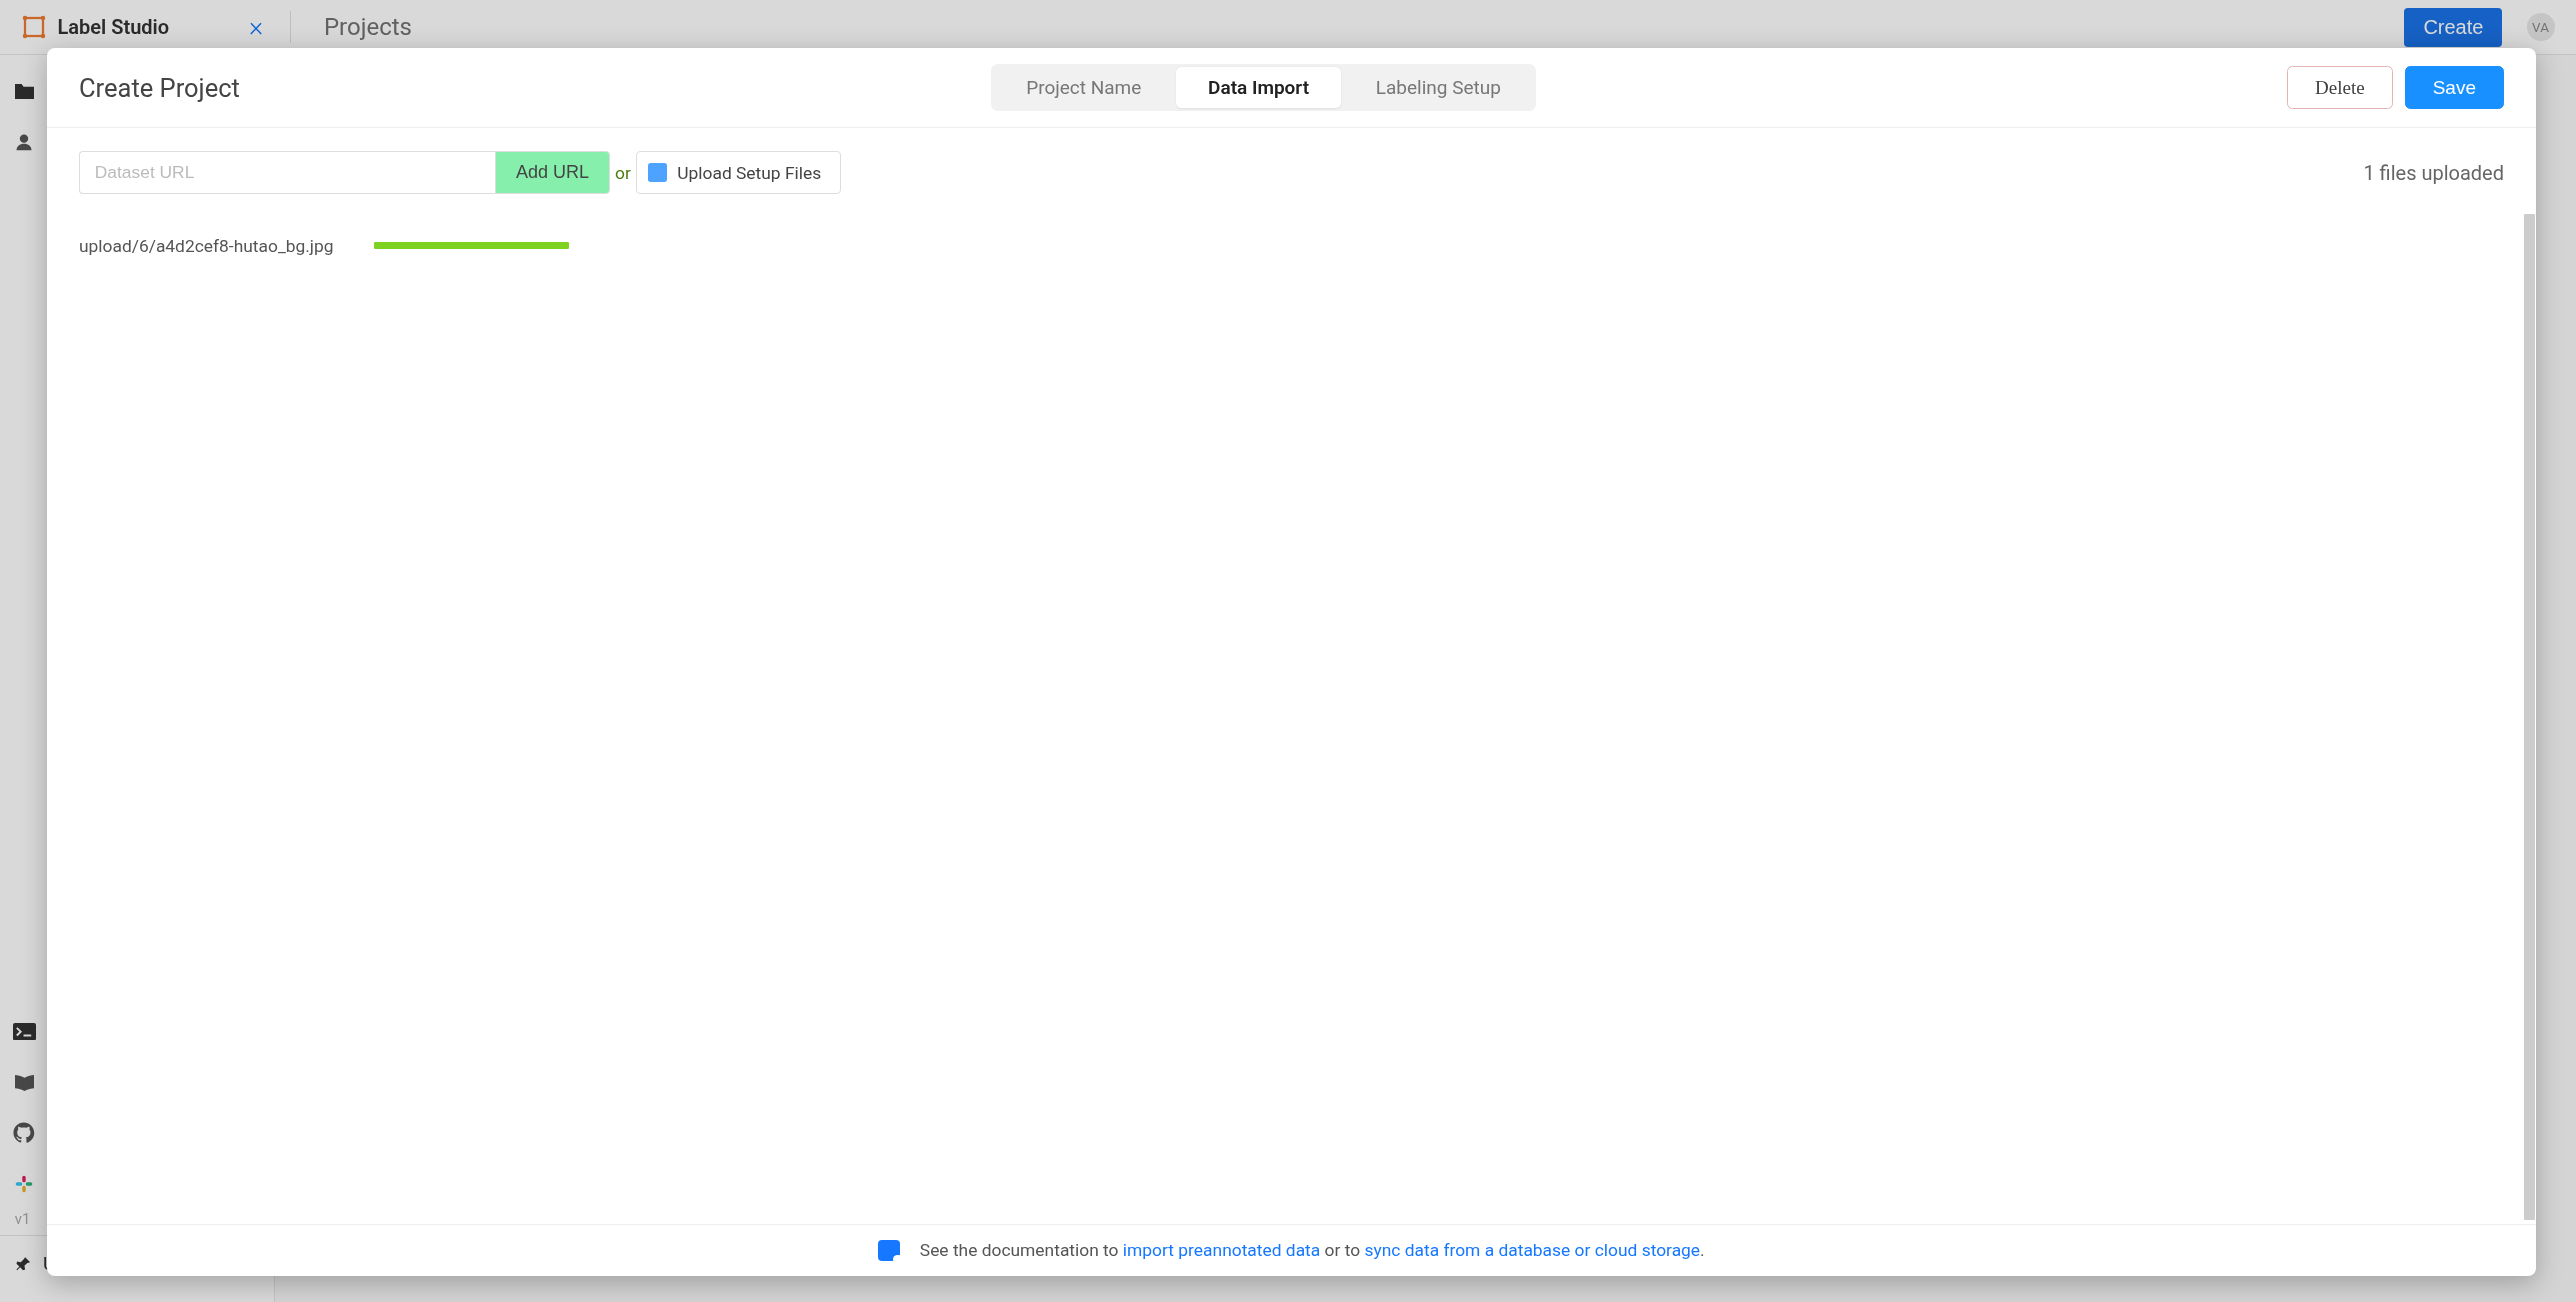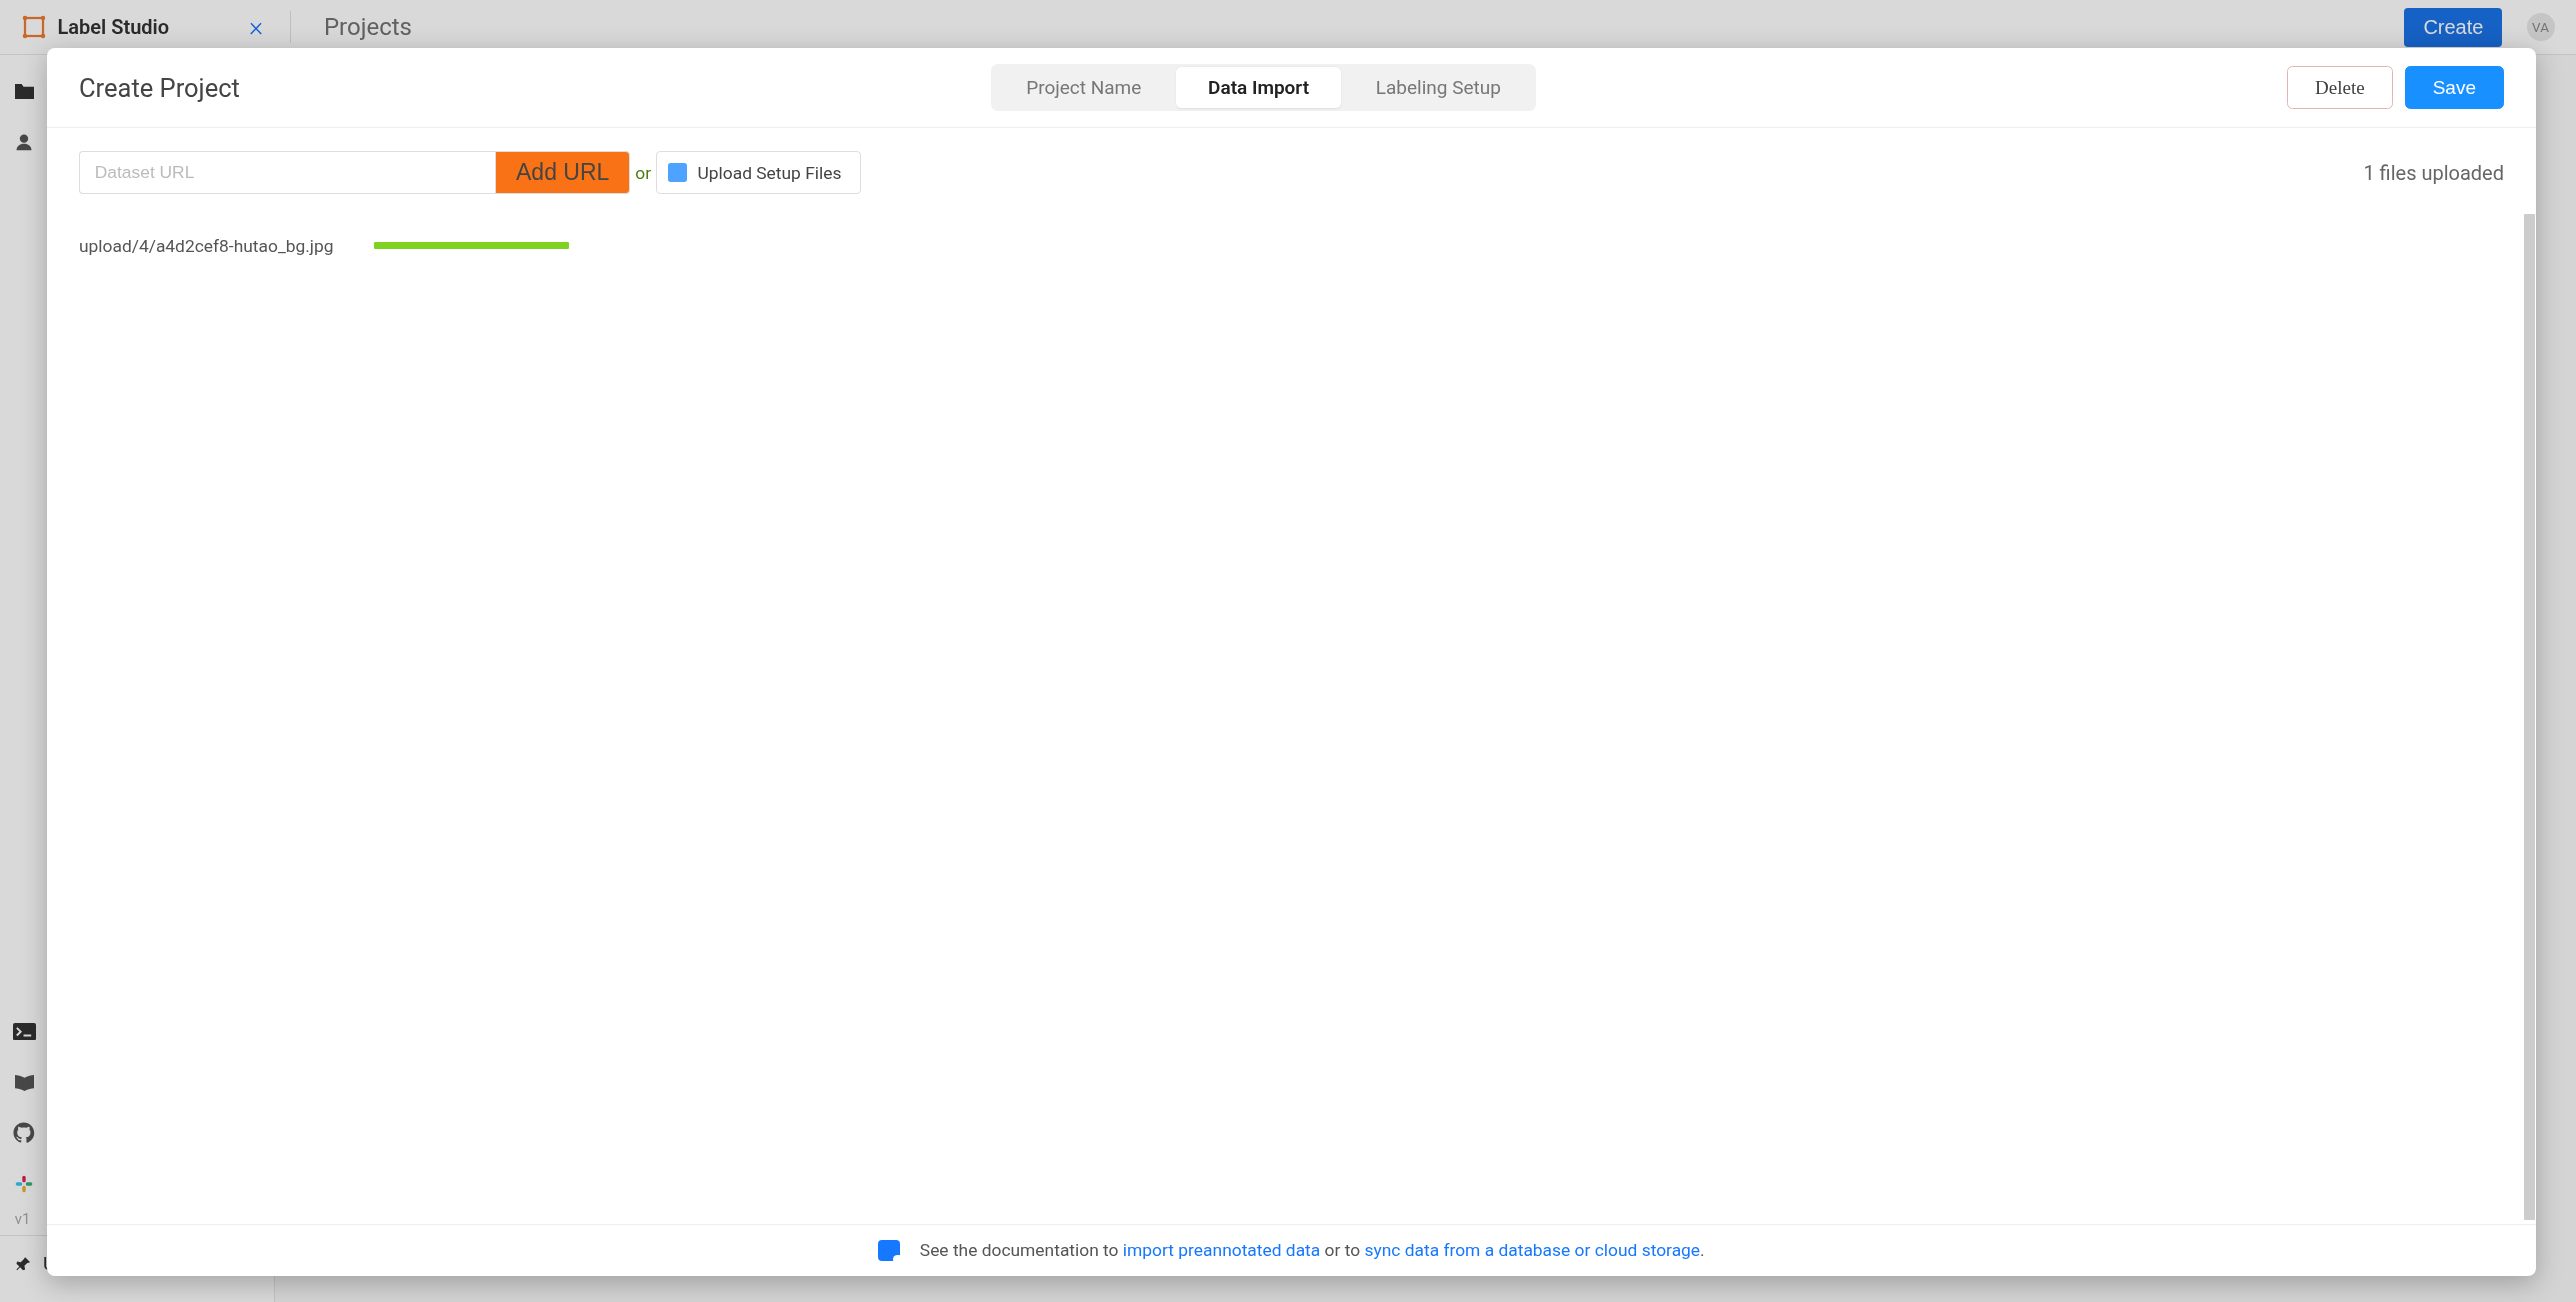--- a/index.html
+++ b/index.html
@@ -210,22 +210,22 @@
   padding: 0 14.8px;
   font-size: 17.4px;
   color: #444;
 }
 .url-input::placeholder { color: #bbb; }
 .add-url-btn {
   height: 43px;
   padding: 0 20px;
   border: 0.7px solid #ddd;
   border-radius: 0 4px 4px 0;
-  background: #f97316;
-  font-size: 23px;
+  background: #86efac;
+  font-size: 18px;
   color: #444;
   font-weight: 500;
   cursor: pointer;
   text-align: center;
 }
 .or-text {
   margin: 0 5px;
   color: #4d7c0f;
   font-size: 17.4px;
 }
@@ -413,21 +413,21 @@
       <span class="or-text">or</span>
       <div class="upload-more-btn">
         <span class="upload-swatch"></span>
         <span>Upload Setup Files</span>
       </div>
       <span class="files-uploaded">1 files uploaded</span>
     </div>
 
     <div class="file-list">
       <div class="file-row">
-        <span>upload/4/a4d2cef8-hutao_bg.jpg</span>
+        <span>upload/6/a4d2cef8-hutao_bg.jpg</span>
         <div class="progress"></div>
       </div>
       <div class="file-scrollbar">
         <div class="file-scroll-thumb"></div>
       </div>
     </div>
   </div>
 
   <div class="modal-footer">
     <span class="footer-icon"></span>

